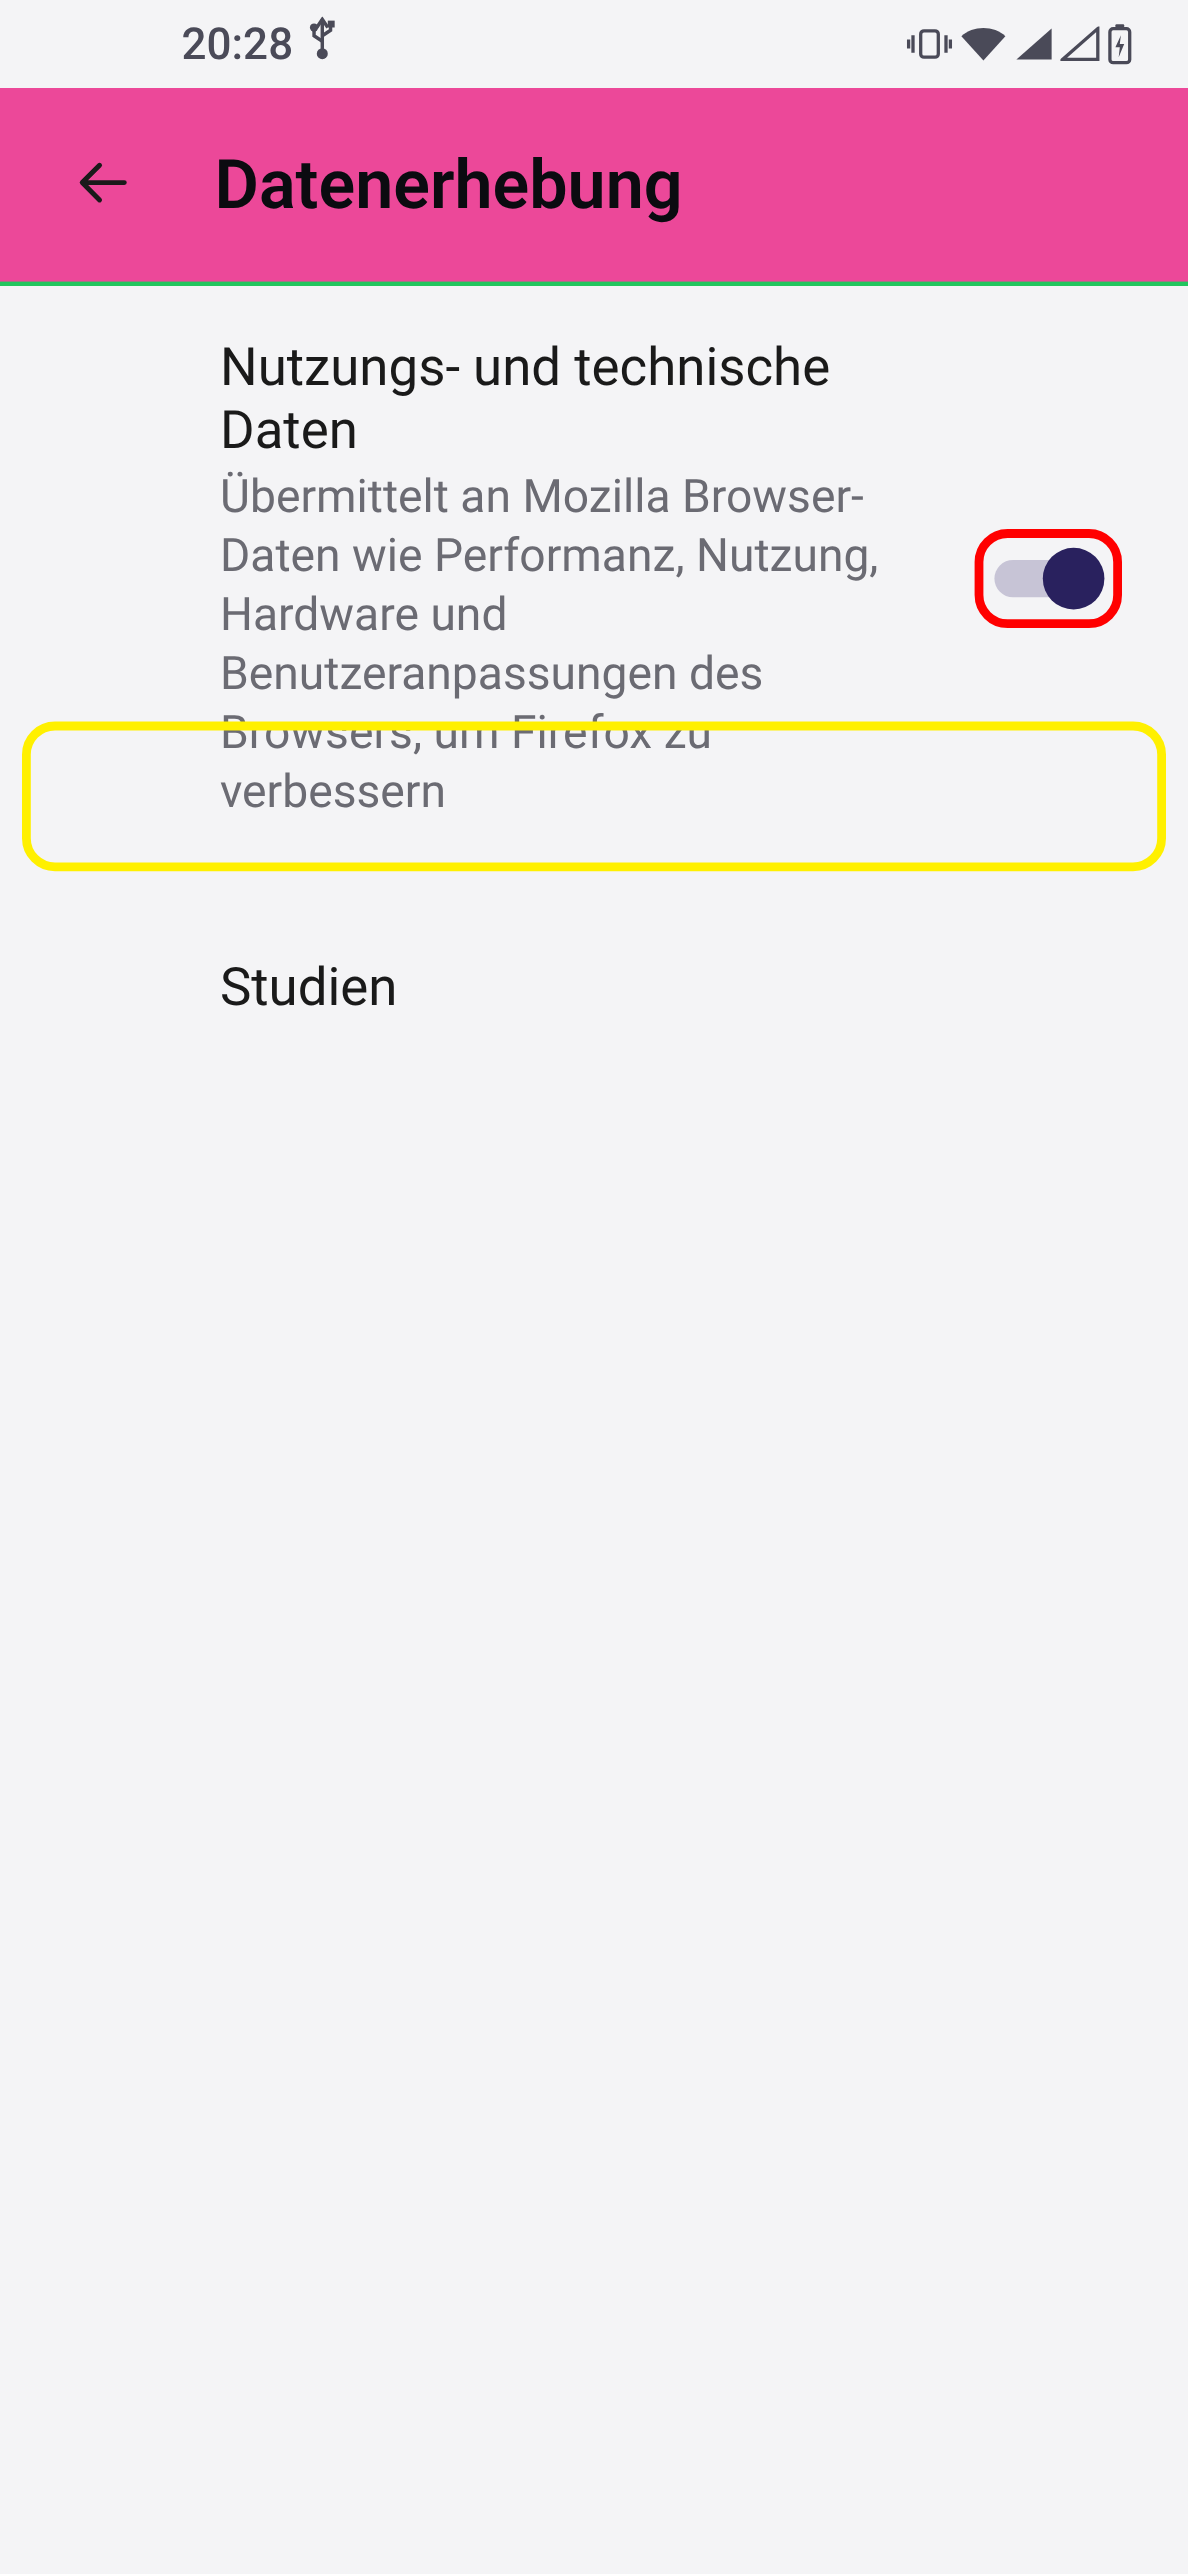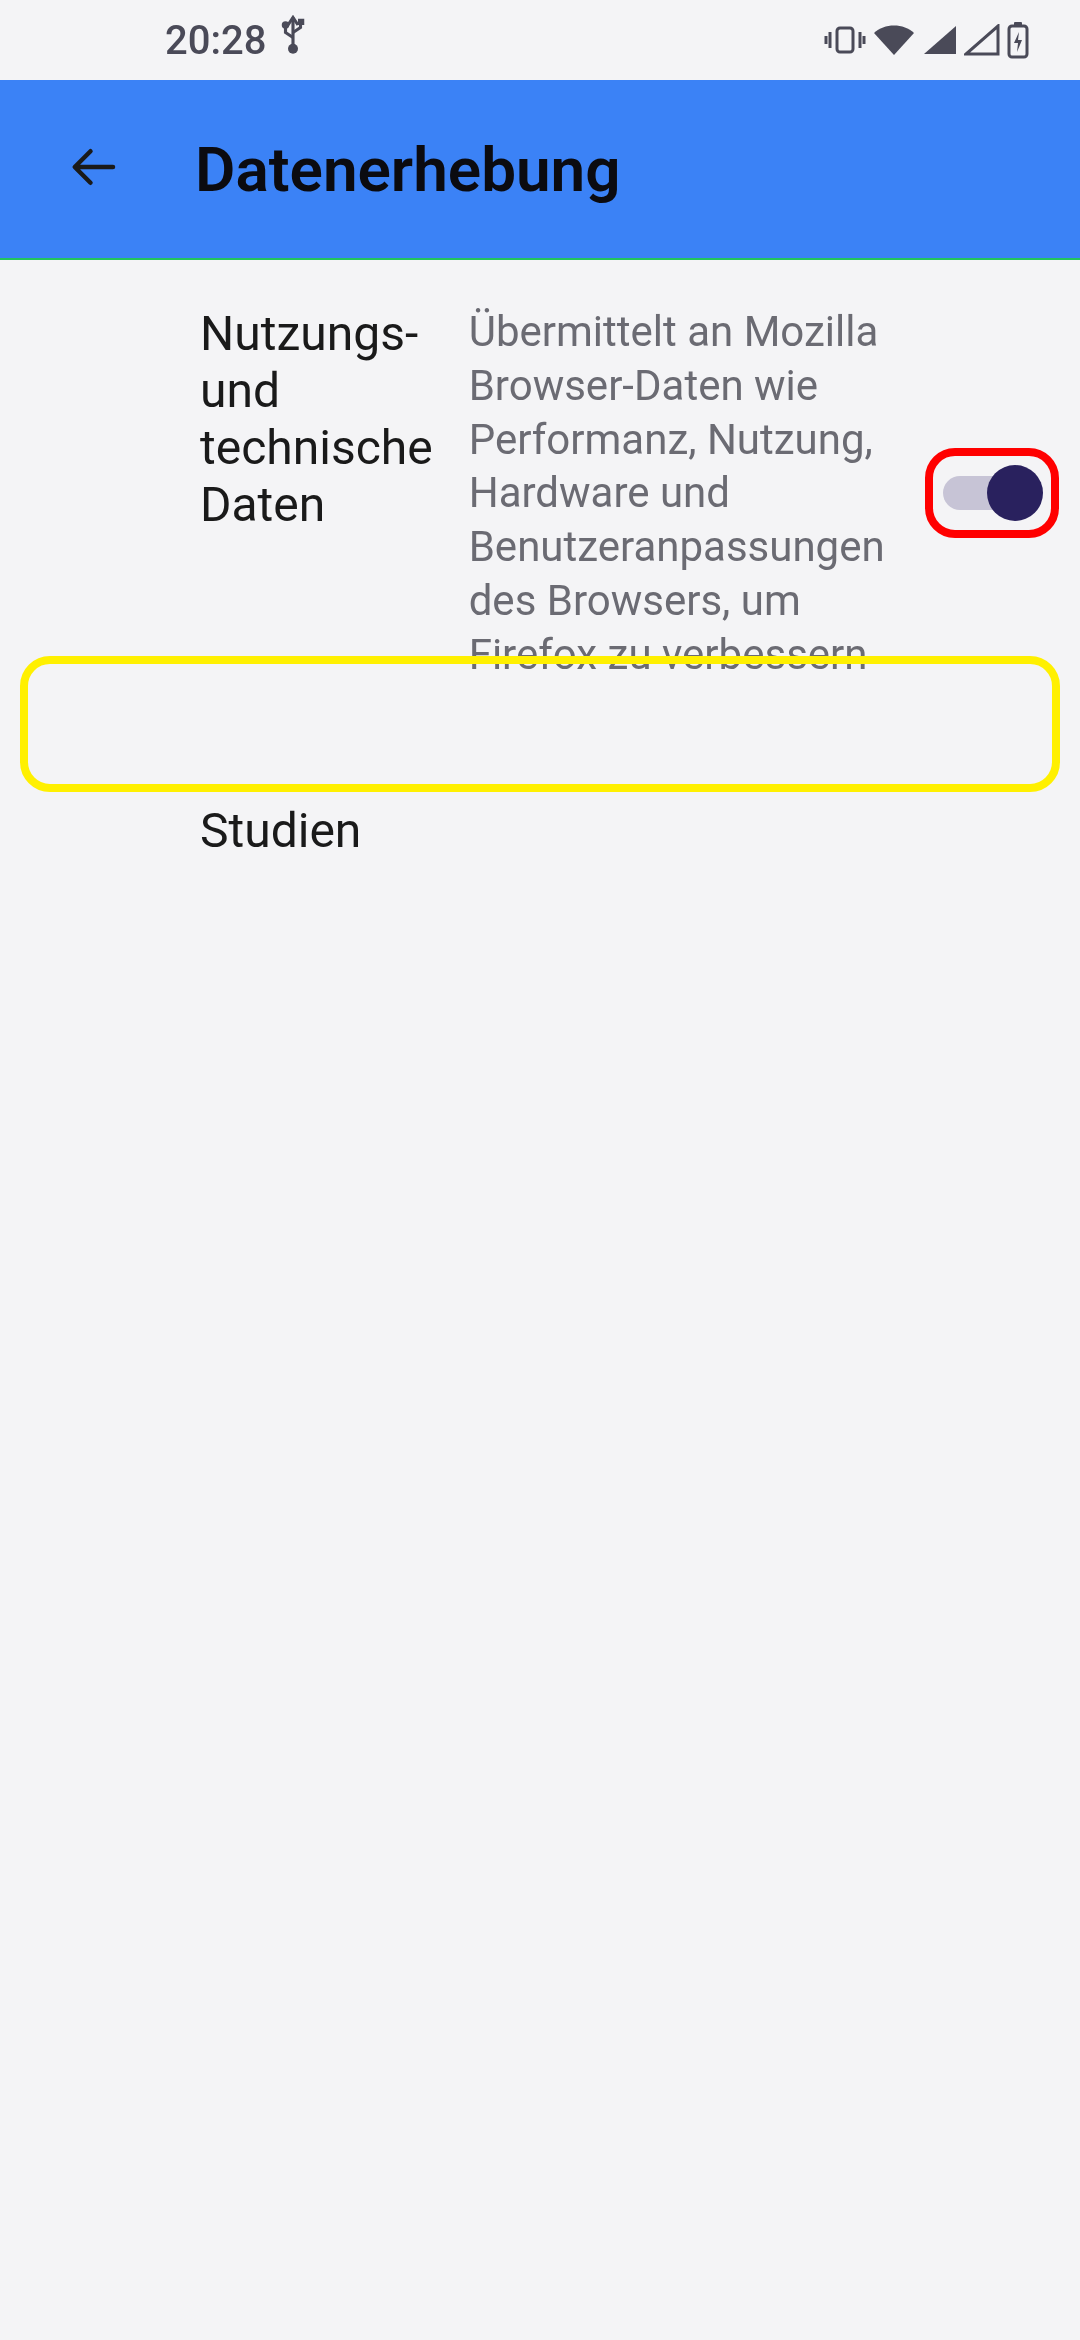--- a/index.html
+++ b/index.html
@@ -34,22 +34,22 @@
       gap: 6px;
     }
     .status-right svg { display: block; }
 
     
     .app-bar {
       display: flex;
       align-items: center;
       height: 180px;
       padding: 0 40px;
-      background: #3b82f6;
-      border-bottom: 2px solid #22c55e;
+      background: #ec4899;
+      border-bottom: 4px solid #22c55e;
     }
     .back-btn {
       width: 110px;
       height: 110px;
       display: flex;
       align-items: center;
       justify-content: center;
       cursor: pointer;
     }
     .app-title {
@@ -65,22 +65,21 @@
     .item {
       display: flex;
       align-items: center;
       padding: 45px 60px 45px 200px;
       gap: 40px;
       position: relative;
     }
     .item .text-col {
       flex: 1;
       display: flex;
-      flex-direction: row;
-      gap: 36px;
+      flex-direction: column;
     }
     .item-title {
       font-size: 48px;
       font-weight: 400;
       color: #1a1a1a;
       margin-bottom: 6px;
     }
     .item-desc {
       font-size: 42px;
       line-height: 1.28;

